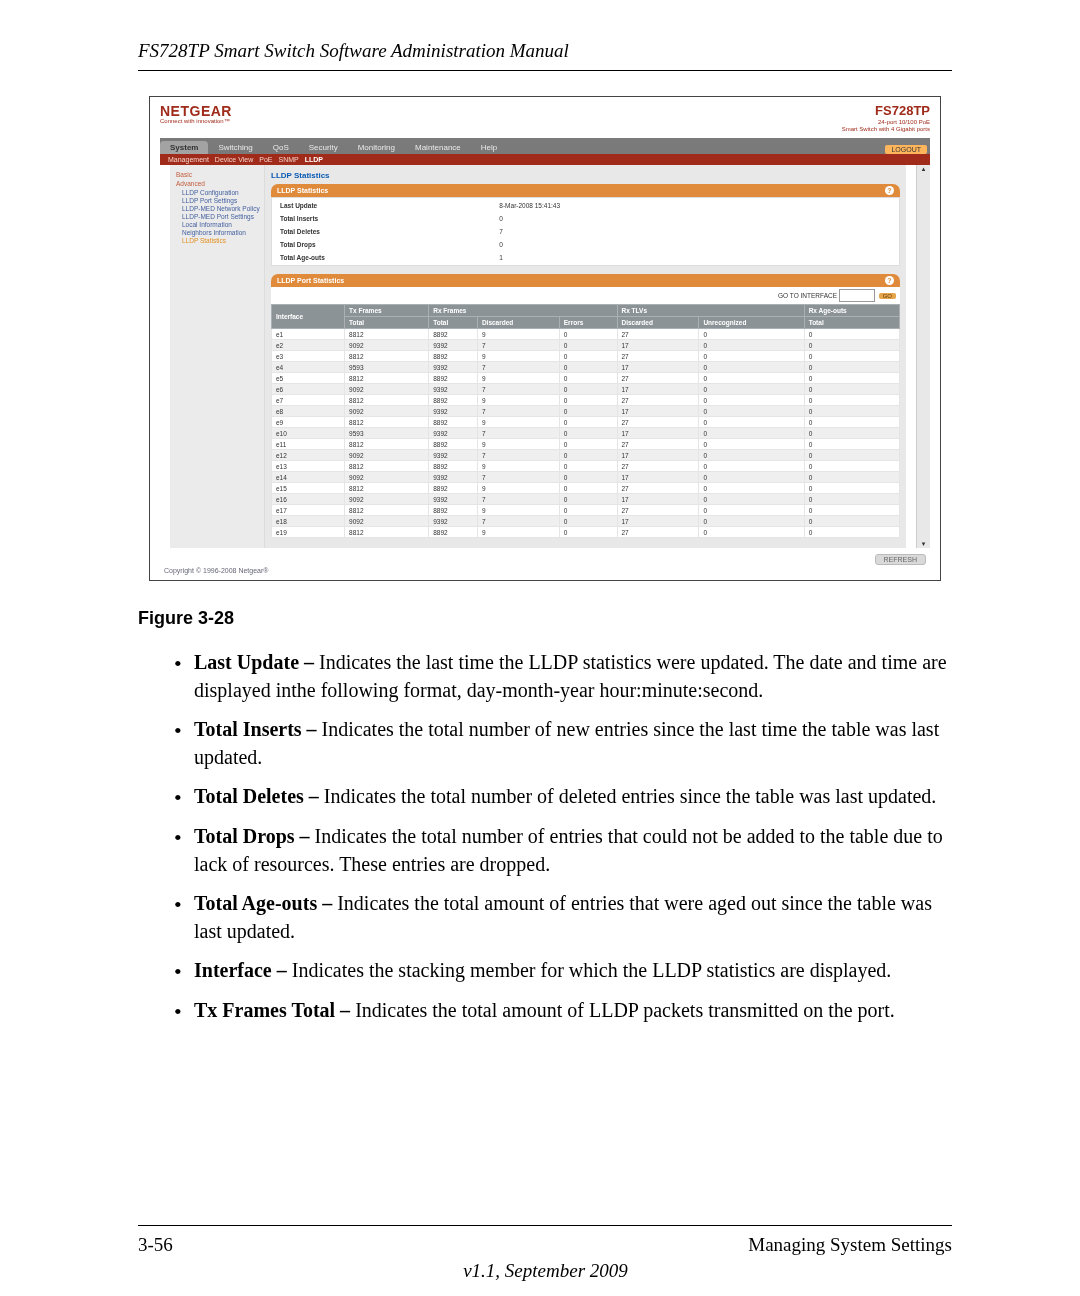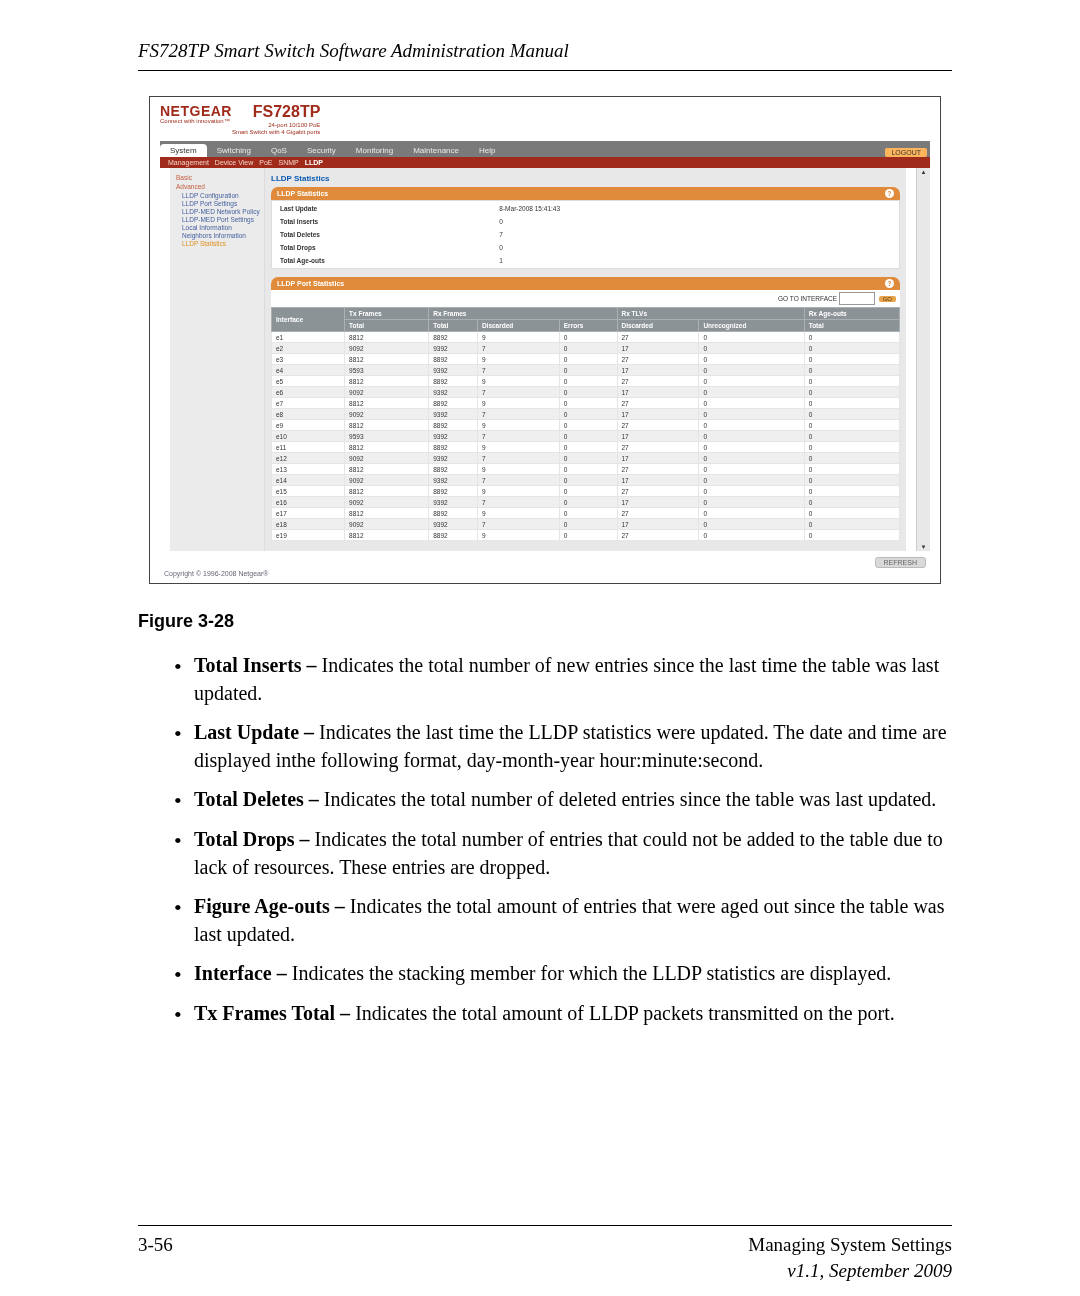--- a/index.html
+++ b/index.html
@@ -1,28 +1,28 @@
 <!DOCTYPE html>
 <html><head>
 <meta charset="utf-8">
 <style>
 body{margin:0;background:#fff;font-family:"Times New Roman",serif;color:#000}
 .page{width:1004px;min-height:1296px;margin:0 auto;padding:40px 90px 30px 100px;box-sizing:border-box;position:relative}
 .doc-header{font-style:italic;font-size:19px;border-bottom:1.5px solid #000;padding-bottom:8px;margin-bottom:25px}
 .figure{border:1px solid #444;padding:0;background:#fff;margin:0 auto;width:790px}
 .app{background:#fff;font-family:Verdana,Arial,sans-serif;font-size:7px;color:#333}
-.app-head{display:flex;justify-content:flex-start;padding:6px 10px 2px}
+.app-head{display:flex;justify-content:space-between;padding:6px 10px 2px}
 .brand{font-weight:bold;color:#a02b1b;font-size:14px;letter-spacing:.5px}
 .brand-tag{font-size:6px;color:#a02b1b;margin-top:-1px}
 .model{text-align:right;color:#a02b1b}
-.model b{font-size:16px}
+.model b{font-size:13px}
 .model .sub{font-size:6px}
 .tabs{display:flex;background:#7a7a7a;margin:4px 10px 0;height:16px;align-items:flex-end}
 .tab{padding:2px 10px;font-size:8px;color:#e9e9e9;cursor:pointer}
-.tab.active{background:#ffffff;border-top-left-radius:4px;border-top-right-radius:4px;color:#333;font-weight:normal}
+.tab.active{background:#a3a3a3;border-top-left-radius:4px;border-top-right-radius:4px;color:#333;font-weight:bold}
 .logout{margin-left:auto;background:#ffb55c;font-size:7px;padding:1px 6px;border-radius:2px;margin-top:1px;margin-right:3px}
 .subtabs{background:#a02b1b;margin:0 10px;padding:2px 8px;font-size:7px;color:#fff;display:flex;gap:6px}
 .subtabs span{color:#f3d4c8;cursor:pointer}
 .subtabs .active{color:#fff;font-weight:bold}
 .main{display:flex;margin:0 10px;background:#bef264}
 .side{width:86px;background:#ebebeb;font-size:6.5px;padding:4px 2px 4px 6px;border-right:1px solid #dcdcdc}
 .side .lvl1{color:#c35c3e;margin:2px 0}
 .side .lvl2{color:#4561a0;margin:1px 0 1px 6px}
 .side .lvl2.cur{color:#e08f1e}
 .content{flex:1;background:#e8e8e8;padding:4px 6px 10px;min-height:320px}
@@ -43,21 +43,21 @@
 .refresh{display:inline-block;background:#d9d9d9;border:1px solid #bbb;font-size:7px;padding:1px 8px;border-radius:3px;color:#666}
 .copyright{font-size:7px;color:#667;padding:2px 14px 6px}
 .scroll{width:13px;background:#e8e8e8;border-left:1px solid #ccc;display:flex;flex-direction:column;justify-content:space-between;align-items:center;font-size:7px;color:#333}
 .fig-caption{font-weight:bold;font-size:18px;margin:27px 0 20px;font-family:Arial,sans-serif}
 .body-text{font-size:20px;line-height:1.35;margin:0 0 14px}
 ul.main-list{margin:0 0 0 38px;padding:0;list-style:none}
 ul.main-list li{font-size:20px;line-height:1.38;margin-bottom:12px;position:relative;padding-left:18px}
 ul.main-list li::before{content:"•";position:absolute;left:-2px;top:0;font-size:22px}
 ul.main-list b{font-weight:bold}
 .footer{position:absolute;bottom:40px;left:100px;right:90px;border-top:1.5px solid #000;padding-top:8px;display:flex;justify-content:space-between;font-size:19px}
-.footer .ver{font-style:italic;position:absolute;left:1px;right:0;text-align:right;top:34px}
+.footer .ver{font-style:italic;position:absolute;left:1px;right:0;text-align:center;top:34px}
 </style>
 </head>
 <body>
 
 <div class="page">
   <div class="doc-header">FS728TP Smart Switch Software Administration Manual</div>
 
   <div class="figure">
     <div class="app">
       <div class="app-head">
@@ -362,25 +362,25 @@
           <span>▾</span>
         </div>
       </div>
       <div class="refresh-row"><span class="refresh">REFRESH</span></div>
       <div class="copyright">Copyright © 1996-2008 Netgear®</div>
     </div>
   </div>
 
   <div class="fig-caption">Figure 3-28</div>
   <ul class="main-list" id="bullet-list">
+      <li><b>Last Update –</b> Indicates the last time the LLDP statistics were updated. The date and time are displayed inthe following format, day-month-year hour:minute:second.</li>
       <li><b>Total Inserts –</b> Indicates the total number of new entries since the last time the table was last updated.</li>
-      <li><b>Last Update –</b> Indicates the last time the LLDP statistics were updated. The date and time are displayed inthe following format, day-month-year hour:minute:second.</li>
       <li><b>Total Deletes –</b> Indicates the total number of deleted entries since the table was last updated.</li>
       <li><b>Total Drops –</b> Indicates the total number of entries that could not be added to the table due to lack of resources. These entries are dropped.</li>
-      <li><b>Figure Age-outs –</b> Indicates the total amount of entries that were aged out since the table was last updated.</li>
+      <li><b>Total Age-outs –</b> Indicates the total amount of entries that were aged out since the table was last updated.</li>
       <li><b>Interface –</b> Indicates the stacking member for which the LLDP statistics are displayed.</li>
       <li><b>Tx Frames Total –</b> Indicates the total amount of LLDP packets transmitted on the port.</li>
     </ul>
 
   <div class="footer">
     <span>3-56</span>
     <span>Managing System Settings</span>
     <span class="ver">v1.1, September 2009</span>
   </div>
 </div>

